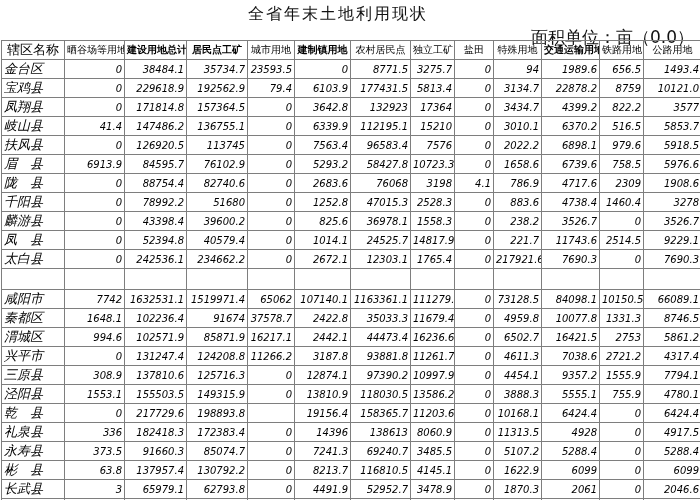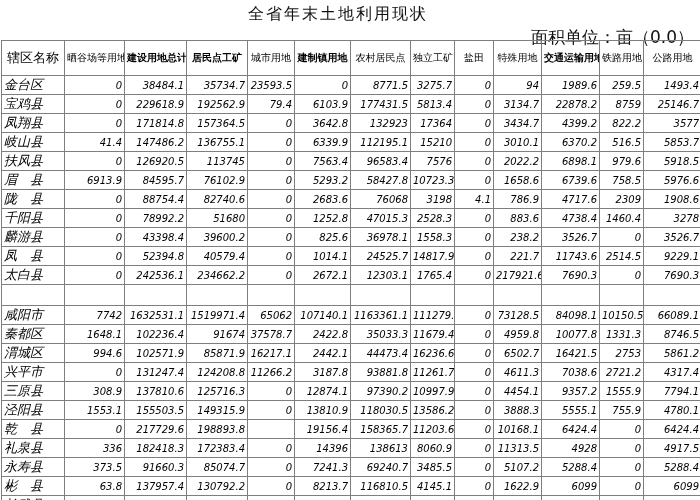--- a/index.html
+++ b/index.html
@@ -28,21 +28,21 @@
     width:698px;
     border-collapse:collapse;
     table-layout:fixed;
   }
   table.grid th, table.grid td{
     border:1px solid #7e7e7e;
     padding:0 2px;
     overflow:hidden;
     white-space:nowrap;
   }
-  table.grid thead tr{height:35px;}
+  table.grid thead tr{height:19px;}
   table.grid tbody tr{height:17px;font-style:italic;}
   table.grid tbody tr.blank-row{height:21px;}
   th.col-h{
     font-size:10px;
     font-weight:normal;
     text-align:center;
     color:#000;
   }
   th.col-h.bold{font-weight:bold;}
   th.col-h.first{font-size:13px;}
@@ -104,37 +104,37 @@
           <td class="val-cell">0</td>
           <td class="val-cell">38484.1</td>
           <td class="val-cell">35734.7</td>
           <td class="val-cell">23593.5</td>
           <td class="val-cell">0</td>
           <td class="val-cell">8771.5</td>
           <td class="val-cell">3275.7</td>
           <td class="val-cell">0</td>
           <td class="val-cell">94</td>
           <td class="val-cell">1989.6</td>
-          <td class="val-cell">259.5</td>
+          <td class="val-cell">656.5</td>
           <td class="val-cell">1493.4</td>
         </tr>
         <tr class="">
           <td class="name-cell">宝鸡县</td>
           <td class="val-cell">0</td>
           <td class="val-cell">229618.9</td>
           <td class="val-cell">192562.9</td>
           <td class="val-cell">79.4</td>
           <td class="val-cell">6103.9</td>
           <td class="val-cell">177431.5</td>
           <td class="val-cell">5813.4</td>
           <td class="val-cell">0</td>
           <td class="val-cell">3134.7</td>
           <td class="val-cell">22878.2</td>
           <td class="val-cell">8759</td>
-          <td class="val-cell">25146.7</td>
+          <td class="val-cell">10121.0</td>
         </tr>
         <tr class="">
           <td class="name-cell">凤翔县</td>
           <td class="val-cell">0</td>
           <td class="val-cell">171814.8</td>
           <td class="val-cell">157364.5</td>
           <td class="val-cell">0</td>
           <td class="val-cell">3642.8</td>
           <td class="val-cell">132923</td>
           <td class="val-cell">17364</td>

